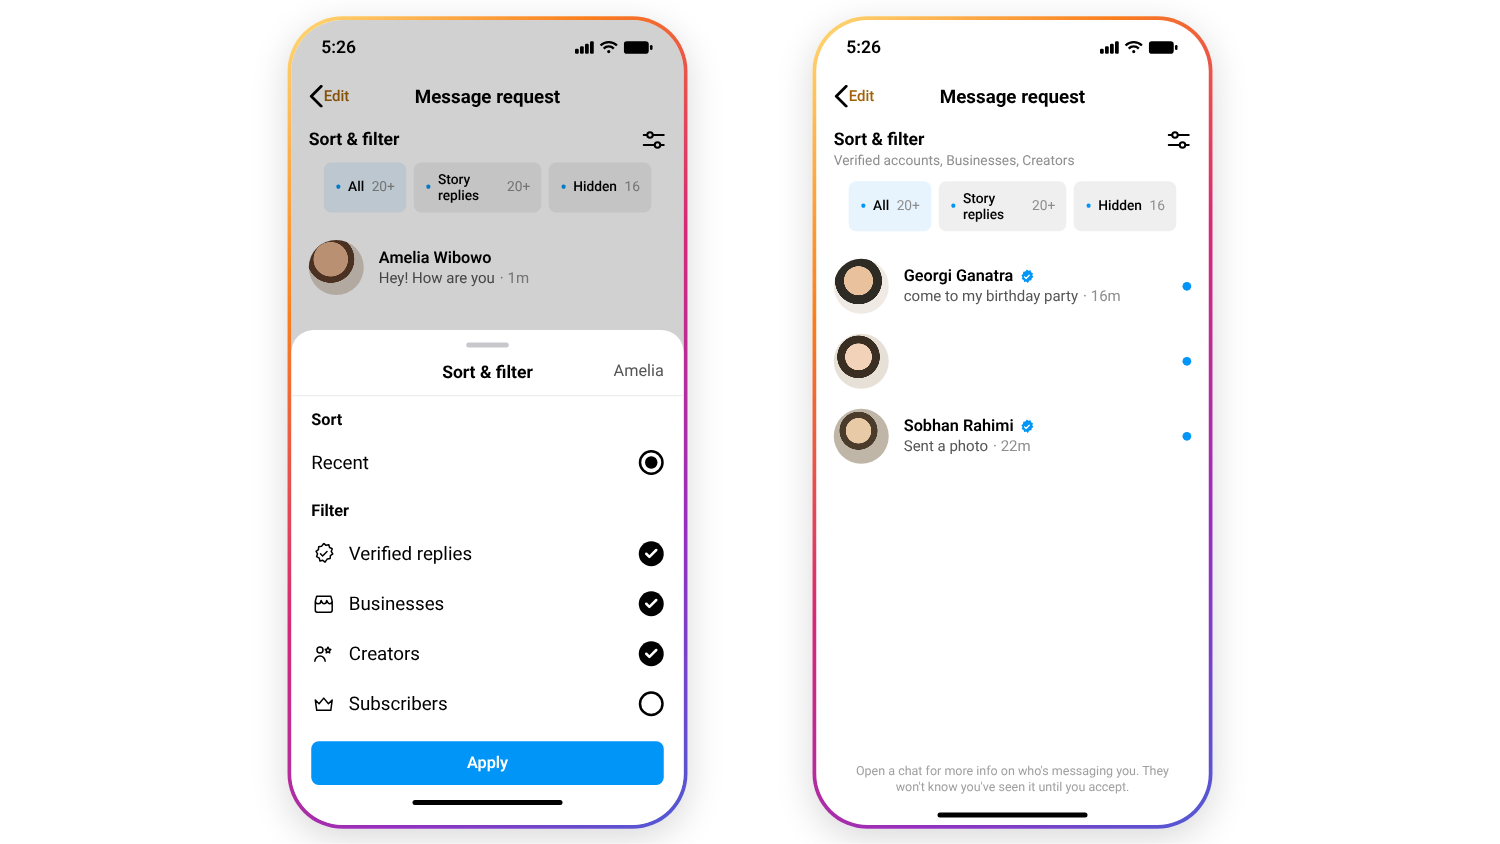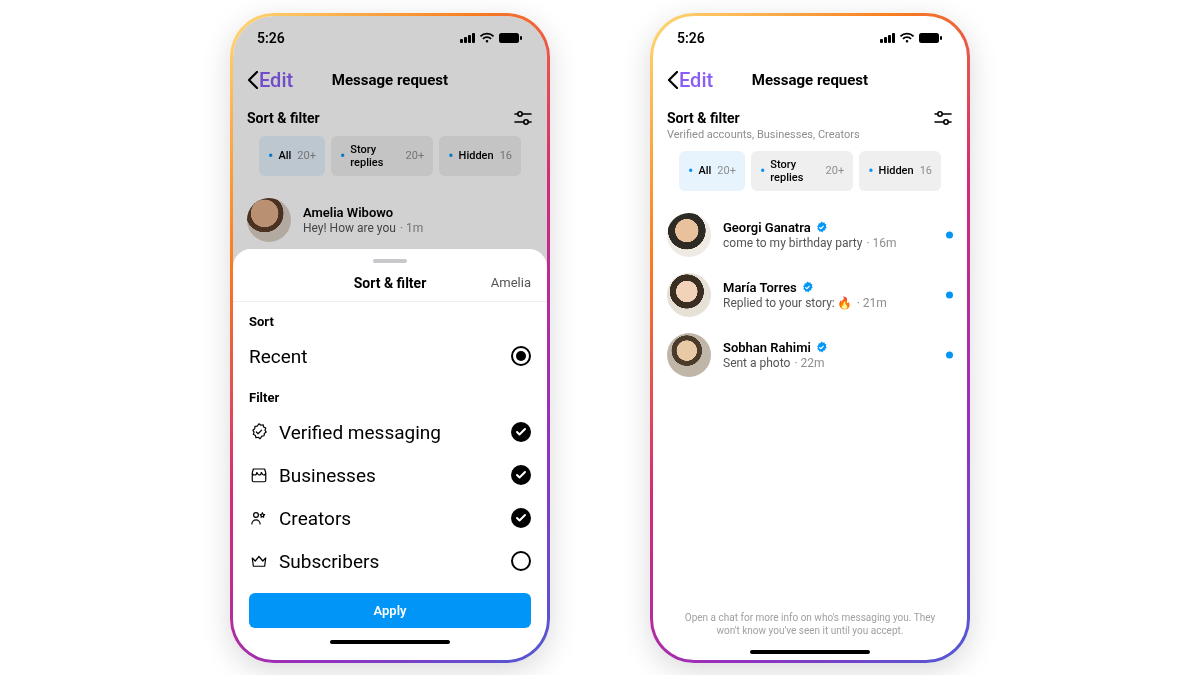--- a/index.html
+++ b/index.html
@@ -49,21 +49,21 @@
     position: relative;
   }
   .nav-title {
     position: absolute;
     left: 0; right: 0;
     text-align: center;
     font-size: 15px;
     font-weight: 700;
     pointer-events: none;
   }
-  .nav-edit { color: #8b5cf6; font-size: 20px; font-weight: 500; }
+  .nav-edit { color: #a16207; font-size: 12px; font-weight: 500; }
   .chevron-back svg { display: block; }
 
   .sf-row {
     display: flex;
     justify-content: space-between;
     align-items: flex-start;
     padding: 10px 14px 2px;
   }
   .sf-col { display: flex; flex-direction: column; gap: 2px; }
   .sf-title { font-size: 14px; font-weight: 700; }
@@ -167,21 +167,21 @@
     font-size: 13px;
     color: #555;
     font-weight: 400;
   }
   .section-label { font-size: 13px; font-weight: 700; padding: 12px 16px 6px; }
   .opt-row {
     display: flex;
     align-items: center;
     justify-content: space-between;
     padding: 10px 16px;
-    font-size: 19px;
+    font-size: 15px;
   }
   .opt-left { display: flex; align-items: center; gap: 10px; }
   .opt-icon { width: 20px; display: flex; justify-content: center; }
   .radio {
     width: 20px; height: 20px;
     border: 2px solid #000;
     border-radius: 50%;
     display: flex; align-items: center; justify-content: center;
   }
   .radio.sel::after {
@@ -327,21 +327,21 @@
         <div class="section-label">Filter</div>
 
         <div class="opt-row">
           <div class="opt-left">
             <span class="opt-icon">
               <svg width="18" height="18" viewBox="0 0 24 24">
                   <path d="M12 1l2.4 2 3-.7.8 3 2.8 1.3-1 2.9 1.6 2.6-2.5 1.8-.3 3.1-3 .5L13.4 21 11 19l-3 .7-.8-3L4.4 15l1-2.9L3.8 9.5l2.5-1.8.3-3.1 3-.5L12 1z" stroke="#000" stroke-width="1.6" fill="none" stroke-linejoin="round"></path>
                   <path d="M8.5 12l2.3 2.3L15.5 9.6" stroke="#000" stroke-width="1.6" fill="none" stroke-linecap="round" stroke-linejoin="round"></path>
                 </svg>
             </span>
-            <span>Verified messaging</span>
+            <span>Verified replies</span>
           </div>
           <span class="check on">
             <svg width="12" height="12" viewBox="0 0 12 12">
                 <path d="M2 6l2.5 2.5L10 3" stroke="#fff" stroke-width="2" fill="none" stroke-linecap="round" stroke-linejoin="round"></path>
               </svg>
           </span>
         </div>
 
         <div class="opt-row">
           <div class="opt-left">
@@ -481,35 +481,20 @@
             <div class="msg-preview">
               <span>come to my birthday party</span>
               <span class="msg-time">· <span>16m</span></span>
             </div>
           </div>
           <span class="unread-dot"></span>
         </div>
 
         <div class="msg-item">
           <div class="avatar a3"></div>
-          <div class="msg-text">
-            <div class="msg-name">
-              <span>María Torres</span>
-              <span class="verified">
-                  <svg width="13" height="13" viewBox="0 0 24 24">
-                    <path d="M12 1l2.4 2 3-.7.8 3 2.8 1.3-1 2.9 1.6 2.6-2.5 1.8-.3 3.1-3 .5L13.4 21 11 19l-3 .7-.8-3L4.4 15l1-2.9L3.8 9.5l2.5-1.8.3-3.1 3-.5L12 1z" fill="#0095f6"></path>
-                    <path d="M8.5 12l2.3 2.3L15.5 9.6" stroke="#fff" stroke-width="2" fill="none" stroke-linecap="round" stroke-linejoin="round"></path>
-                  </svg>
-                </span>
-            </div>
-            <div class="msg-preview">
-              <span>Replied to your story: 🔥</span>
-              <span class="msg-time">· <span>21m</span></span>
-            </div>
-          </div>
           <span class="unread-dot"></span>
         </div>
 
         <div class="msg-item">
           <div class="avatar a4"></div>
           <div class="msg-text">
             <div class="msg-name">
               <span>Sobhan Rahimi</span>
               <span class="verified">
                   <svg width="13" height="13" viewBox="0 0 24 24">

